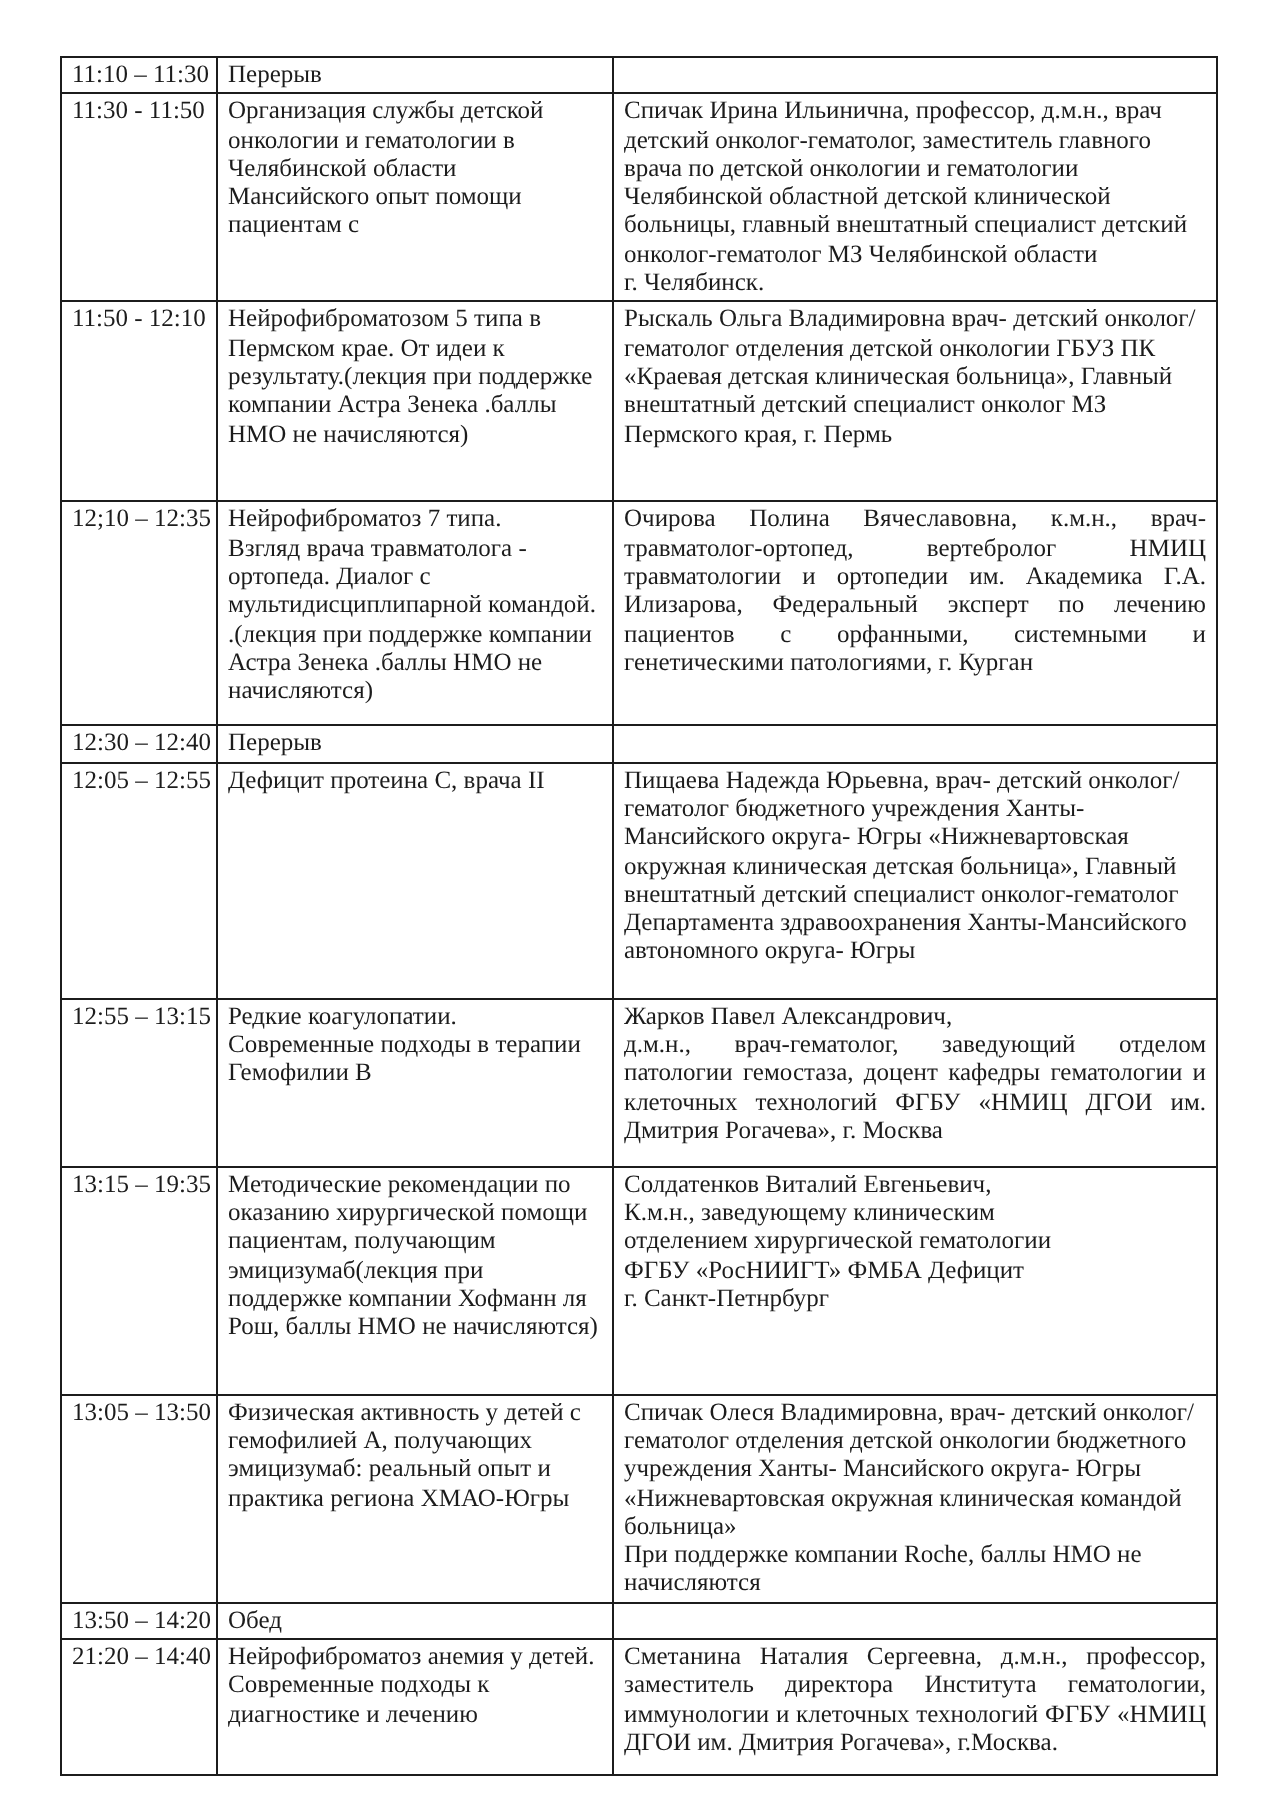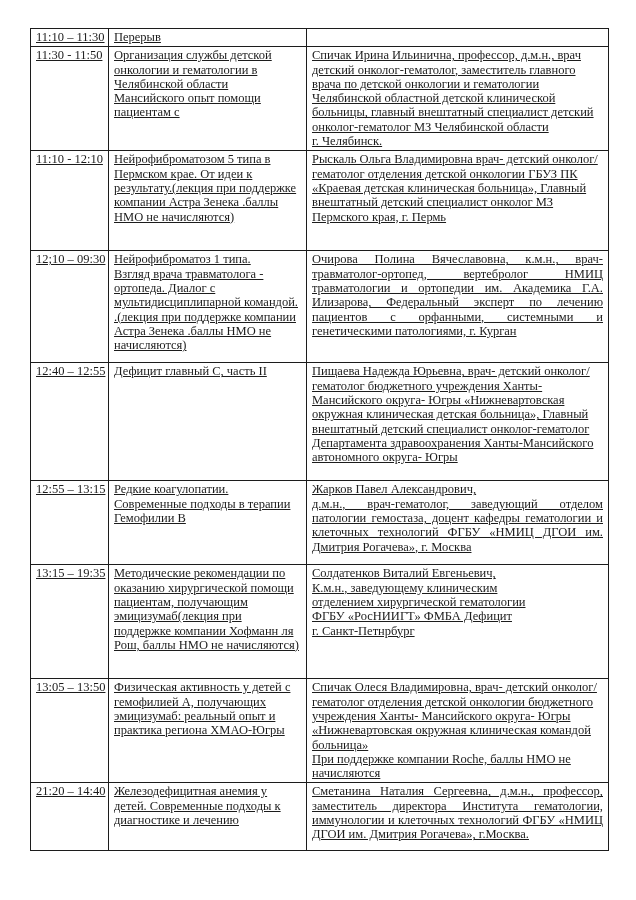--- a/index.html
+++ b/index.html
@@ -16,21 +16,20 @@
     background: #ffffff;
     box-sizing: border-box;
     padding: 28px 28px 0 30px;
   }
   table.schedule {
     border-collapse: collapse;
     table-layout: fixed;
     width: 578px;
     font-size: 12.5px;
     line-height: 14.3px;
-    text-decoration: underline;
   }
   table.schedule td {
     border: 1px solid #1c1c1c;
     vertical-align: top;
     padding: 1px 5px 2px 5px;
     overflow: hidden;
   }
   col.c-time  { width: 78px; }
   col.c-topic { width: 198px; }
   col.c-speaker { width: 302px; }
@@ -63,33 +62,38 @@
         <td class="topic">Перерыв</td>
         <td class="speaker"></td>
       </tr>
       <tr style="height:101px">
         <td class="time">11:30 - 11:50</td>
         <td class="topic">Организация службы детской онкологии и гематологии в Челябинской области Мансийского опыт помощи пациентам с</td>
         <td class="speaker">Спичак Ирина Ильинична, профессор, д.м.н., врач детский онколог-гематолог, заместитель главного врача по детской онкологии и гематологии Челябинской областной детской клинической больницы, главный внештатный специалист детский онколог-гематолог МЗ Челябинской области
 г. Челябинск.</td>
       </tr>
       <tr style="height:100px">
-        <td class="time">11:10 - 12:10</td>
+        <td class="time">11:50 - 12:10</td>
         <td class="topic">Нейрофиброматозом 5 типа в Пермском крае. От идеи к результату.(лекция при поддержке компании Астра Зенека .баллы НМО не начисляются)</td>
         <td class="speaker">Рыскаль Ольга Владимировна врач- детский онколог/гематолог отделения детской онкологии ГБУЗ ПК «Краевая детская клиническая больница», Главный внештатный детский специалист онколог МЗ Пермского края, г. Пермь</td>
       </tr>
       <tr style="height:112px">
-        <td class="time">12;10 – 09:30</td>
-        <td class="topic">Нейрофиброматоз 1 типа.
+        <td class="time">12;10 – 12:35</td>
+        <td class="topic">Нейрофиброматоз 7 типа.
 Взгляд врача травматолога - ортопеда. Диалог с мультидисциплипарной командой. .(лекция при поддержке компании Астра Зенека .баллы НМО не начисляются)</td>
         <td class="speaker justify">Очирова Полина Вячеславовна, к.м.н., врач-травматолог-ортопед, вертебролог НМИЦ травматологии и ортопедии им. Академика Г.А. Илизарова, Федеральный эксперт по лечению пациентов с орфанными, системными и генетическими патологиями, г. Курган</td>
       </tr>
+      <tr style="height:18px">
+        <td class="time">12:30 – 12:40</td>
+        <td class="topic">Перерыв</td>
+        <td class="speaker"></td>
+      </tr>
       <tr style="height:118px">
-        <td class="time">12:40 – 12:55</td>
-        <td class="topic">Дефицит главный С, часть II</td>
+        <td class="time">12:05 – 12:55</td>
+        <td class="topic">Дефицит протеина С, врача II</td>
         <td class="speaker">Пищаева Надежда Юрьевна, врач- детский онколог/гематолог бюджетного учреждения Ханты-Мансийского округа- Югры «Нижневартовская окружная клиническая детская больница», Главный внештатный детский специалист онколог-гематолог Департамента здравоохранения Ханты-Мансийского автономного округа- Югры</td>
       </tr>
       <tr style="height:84px">
         <td class="time">12:55 – 13:15</td>
         <td class="topic">Редкие коагулопатии. Современные подходы в терапии Гемофилии В</td>
         <td class="speaker justify">Жарков Павел Александрович,
 д.м.н., врач-гематолог, заведующий отделом патологии гемостаза, доцент кафедры гематологии и клеточных технологий ФГБУ «НМИЦ ДГОИ им. Дмитрия Рогачева», г. Москва</td>
       </tr>
       <tr style="height:114px">
         <td class="time">13:15 – 19:35</td>
@@ -99,20 +103,25 @@
 отделением хирургической гематологии
 ФГБУ «РосНИИГТ» ФМБА Дефицит
 г. Санкт-Петнрбург</td>
       </tr>
       <tr style="height:99px">
         <td class="time">13:05 – 13:50</td>
         <td class="topic">Физическая активность у детей с гемофилией А, получающих эмицизумаб: реальный опыт и практика региона ХМАО-Югры</td>
         <td class="speaker">Спичак Олеся Владимировна, врач- детский онколог/гематолог отделения детской онкологии бюджетного учреждения Ханты- Мансийского округа- Югры «Нижневартовская окружная клиническая командой больница»
 При поддержке компании Roche, баллы НМО не начисляются</td>
       </tr>
+      <tr style="height:18px">
+        <td class="time">13:50 – 14:20</td>
+        <td class="topic">Обед</td>
+        <td class="speaker"></td>
+      </tr>
       <tr style="height:68px">
         <td class="time">21:20 – 14:40</td>
-        <td class="topic">Железодефицитная анемия у детей. Современные подходы к диагностике и лечению</td>
+        <td class="topic">Нейрофиброматоз анемия у детей. Современные подходы к диагностике и лечению</td>
         <td class="speaker justify">Сметанина Наталия Сергеевна, д.м.н., профессор, заместитель директора Института гематологии, иммунологии и клеточных технологий ФГБУ «НМИЦ ДГОИ им. Дмитрия Рогачева», г.Москва.</td>
       </tr>
     </tbody>
   </table>
 </div>
 
 </body></html>

